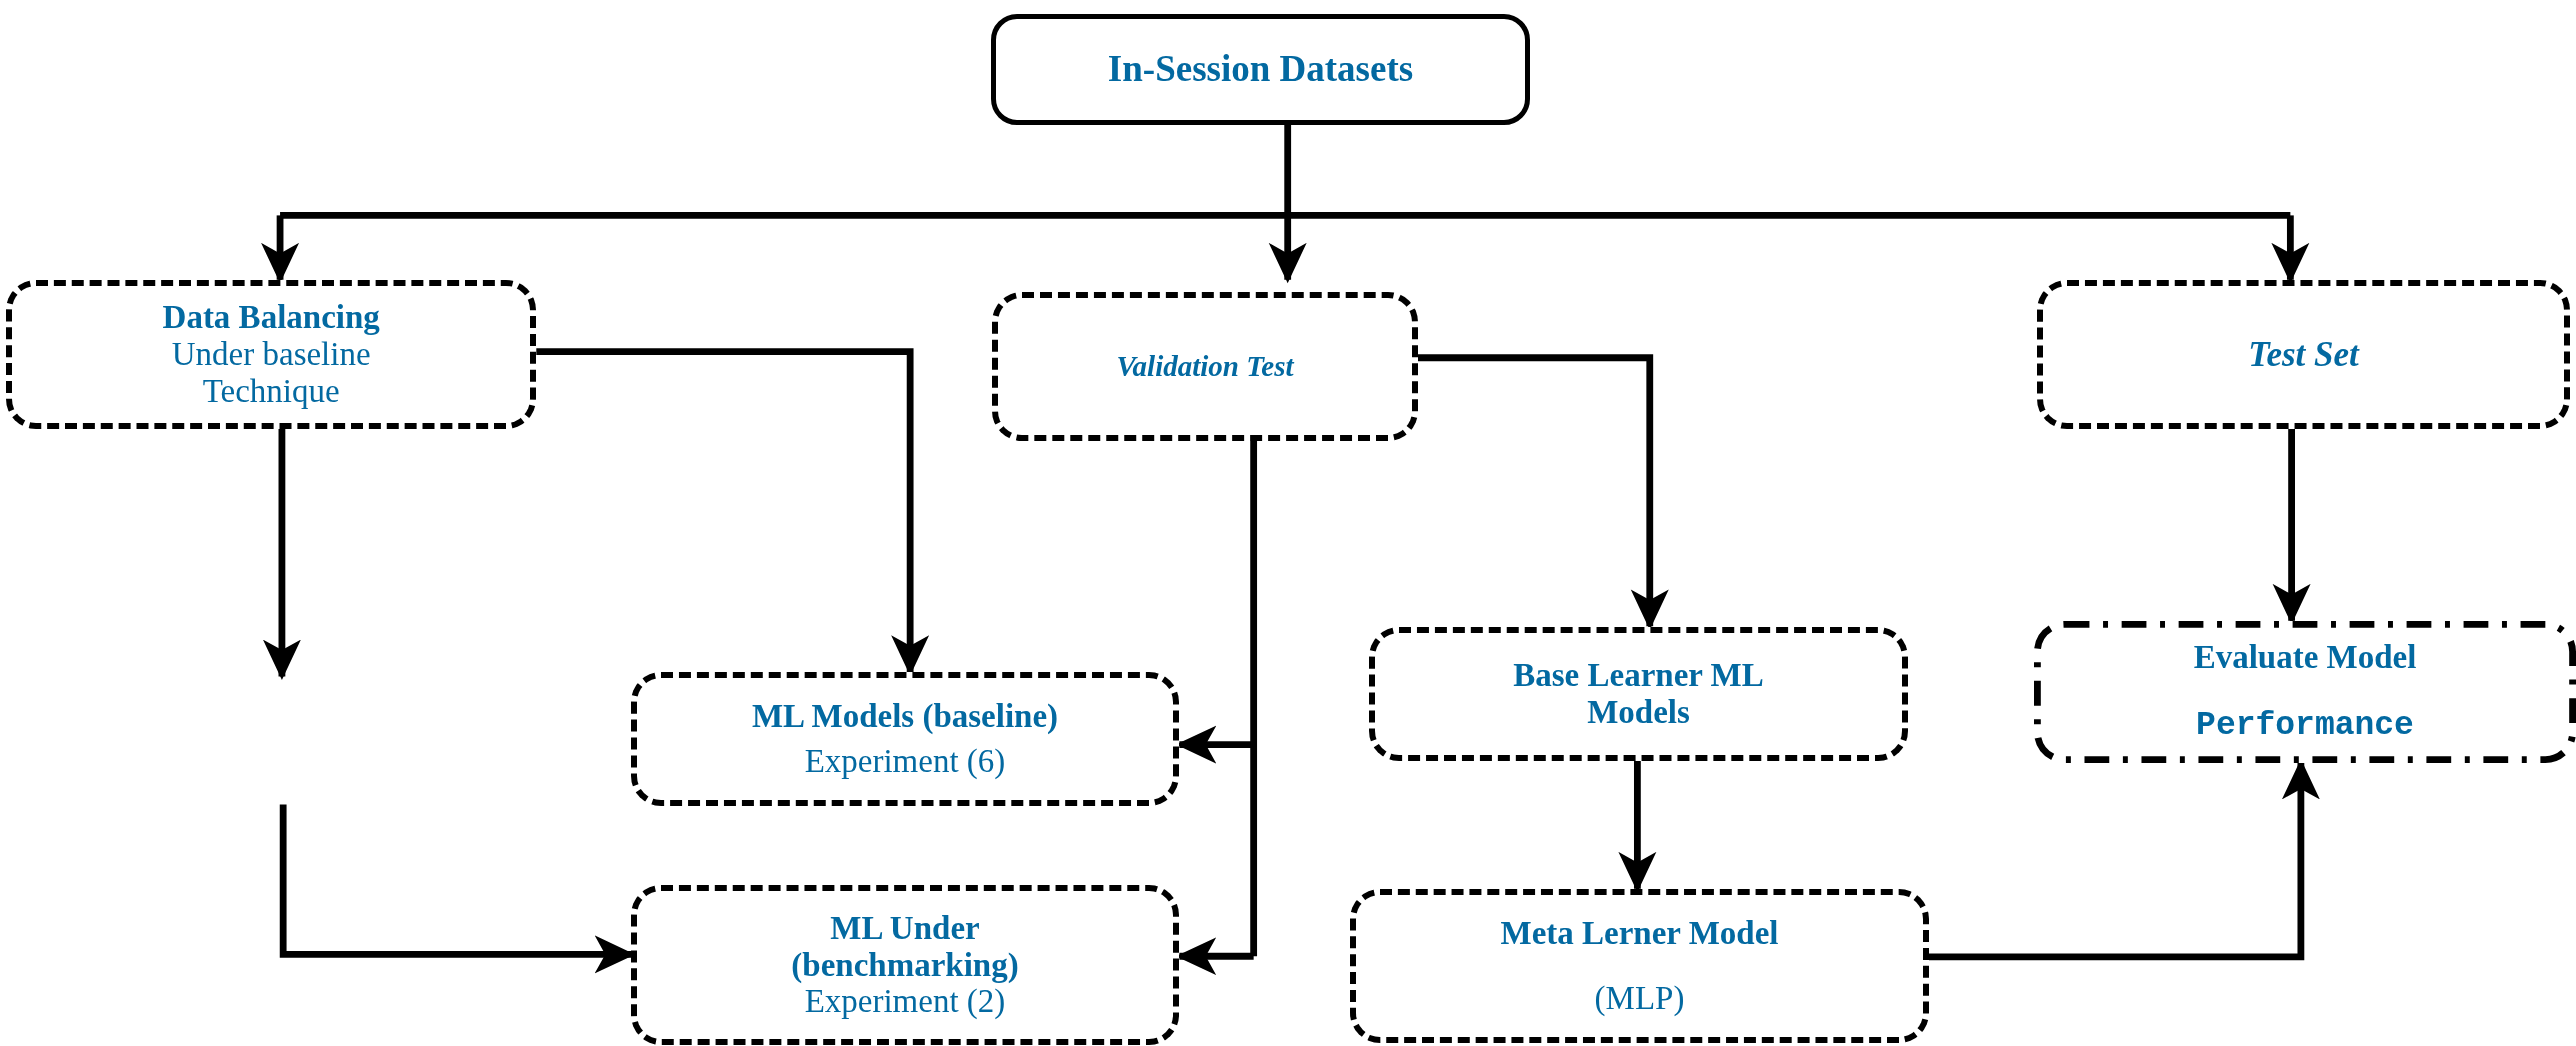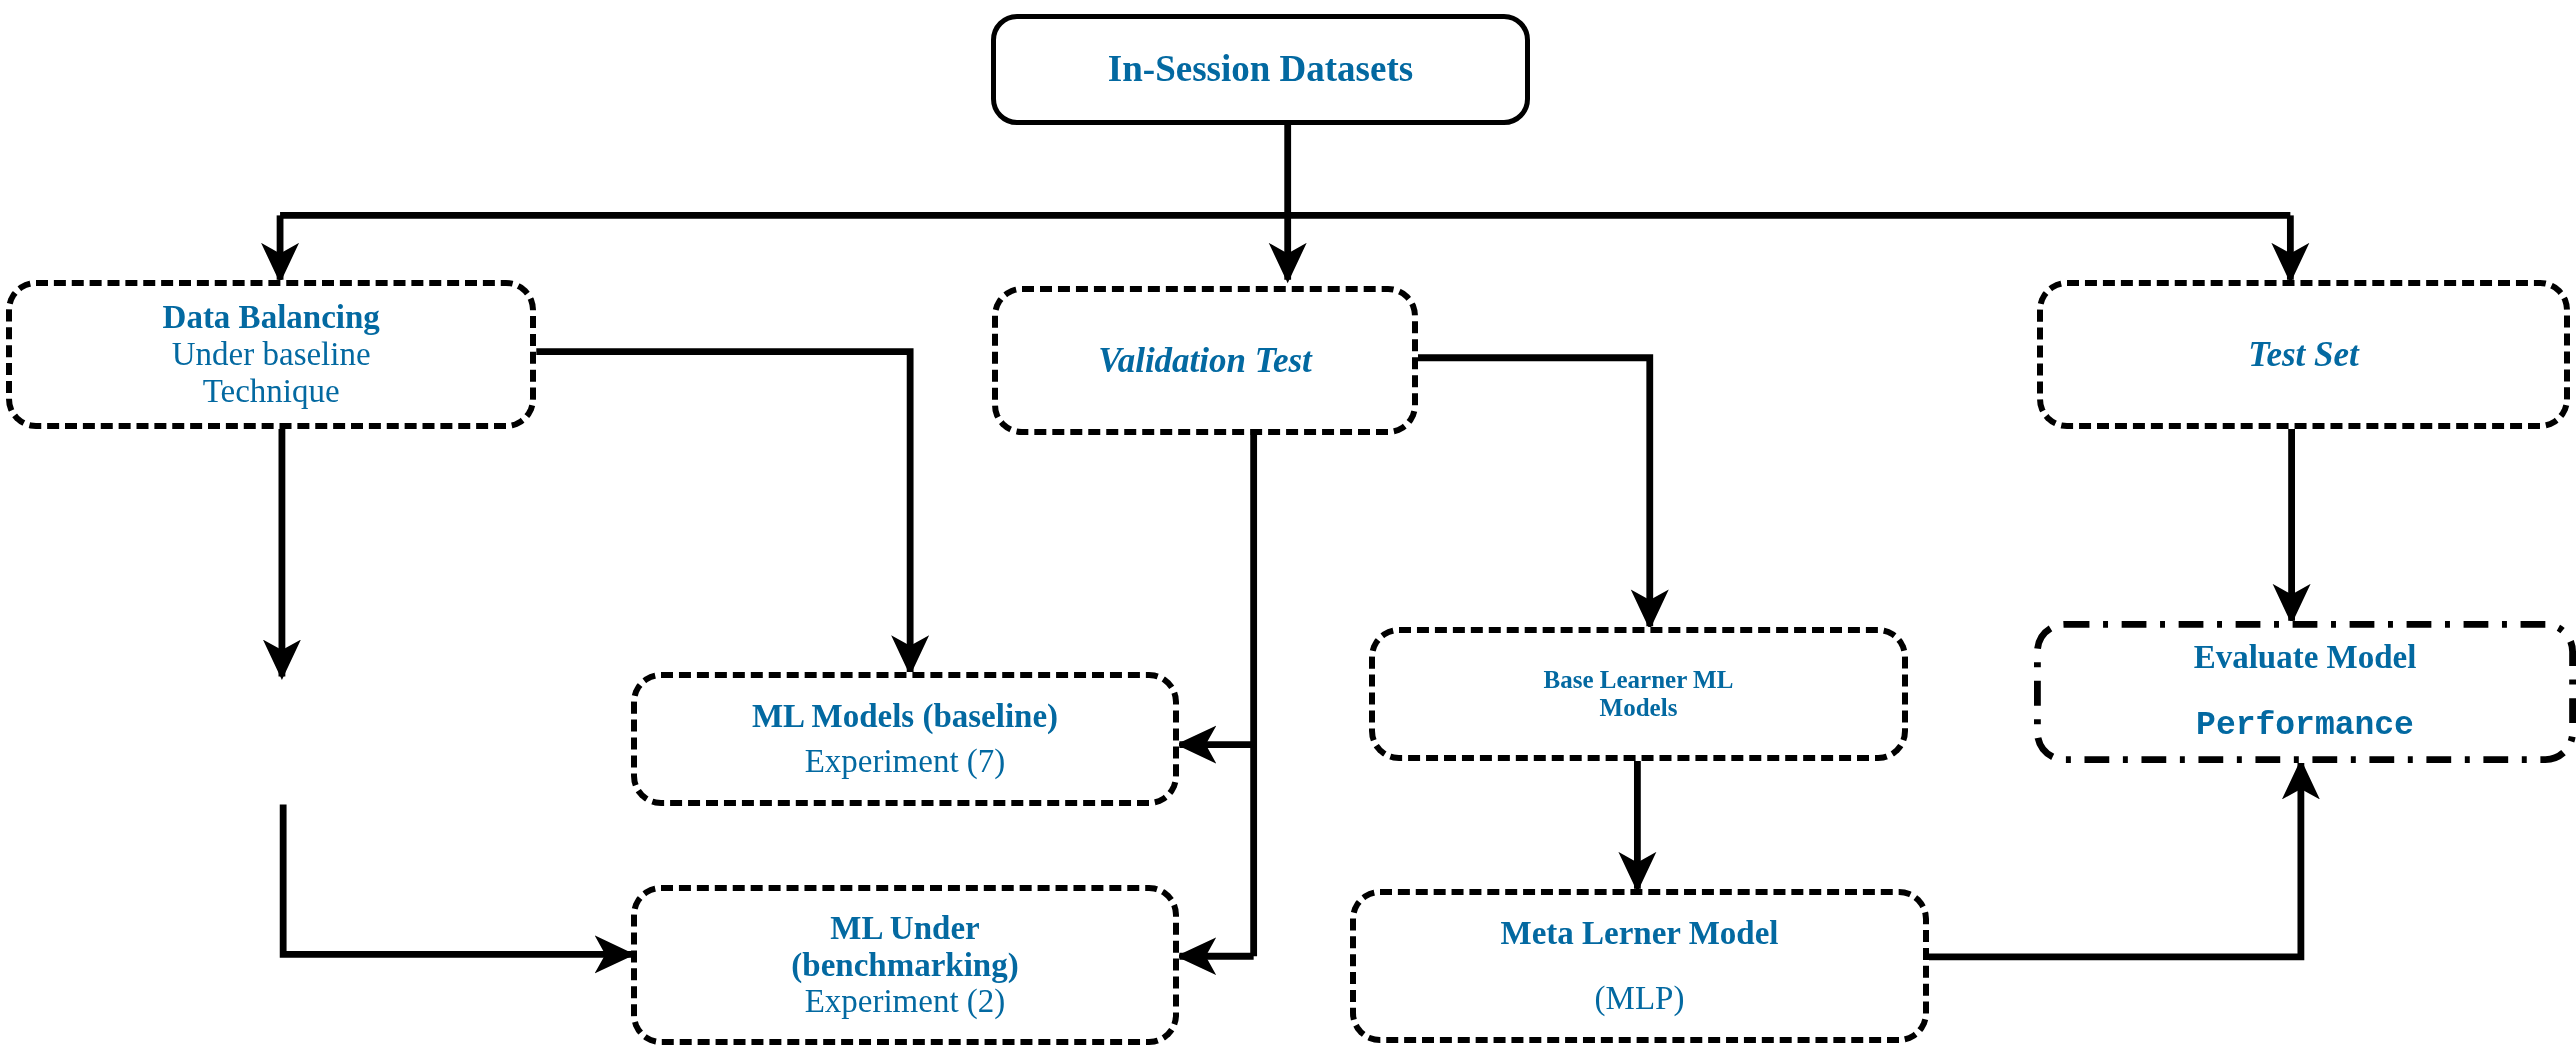--- a/index.html
+++ b/index.html
@@ -104,35 +104,35 @@
   <div class="node brd-solid" style="left:991px; top:13.6px; width:539px; height:111px; font-size:37px;">
     <span class="ln b">In-Session Datasets</span>
   </div>
 
   <div class="node brd-dashed" style="left:6.2px; top:280px; width:530px; height:149px; font-size:33px;">
     <span class="ln b">Data Balancing</span>
     <span class="ln r">Under baseline</span>
     <span class="ln r">Technique</span>
   </div>
 
-  <div class="node brd-dashed" style="left:992px; top:286px; width:426px; height:149px; font-size:35px;">
+  <div class="node brd-dashed" style="left:992px; top:292px; width:426px; height:149px; font-size:29px;">
     <span class="ln bi">Validation Test</span>
   </div>
 
   <div class="node brd-dashed" style="left:2037px; top:280px; width:533px; height:149px; font-size:35px;">
     <span class="ln bi">Test Set</span>
   </div>
 
 
   <div class="node brd-dashed" style="left:631px; top:672px; width:548px; height:134px; font-size:33px;gap:8px;">
     <span class="ln b">ML Models (baseline)</span>
-    <span class="ln r">Experiment (7)</span>
+    <span class="ln r">Experiment (6)</span>
   </div>
 
-  <div class="node brd-dashed" style="left:1369px; top:627px; width:539px; height:134px; font-size:25px;">
+  <div class="node brd-dashed" style="left:1369px; top:627px; width:539px; height:134px; font-size:33px;">
     <span class="ln b">Base Learner ML</span>
     <span class="ln b">Models</span>
   </div>
 
   <div class="node brd-none" style="left:2034px; top:621px; width:542px; height:142px; font-size:33px;">
     <svg class="dashdot-svg" viewBox="0 0 875 229" preserveAspectRatio="none">
       <rect x="5.5" y="5.5" width="864" height="218" rx="44" ry="44" fill="#fff" stroke="#000" stroke-width="11" stroke-dasharray="40 22 8 22"></rect>
     </svg>
     <span class="ln b" style="position:relative;">Evaluate Model</span>
     <span class="ln b" style="position:relative;font-family:Liberation Mono, monospace;">Performance</span>

